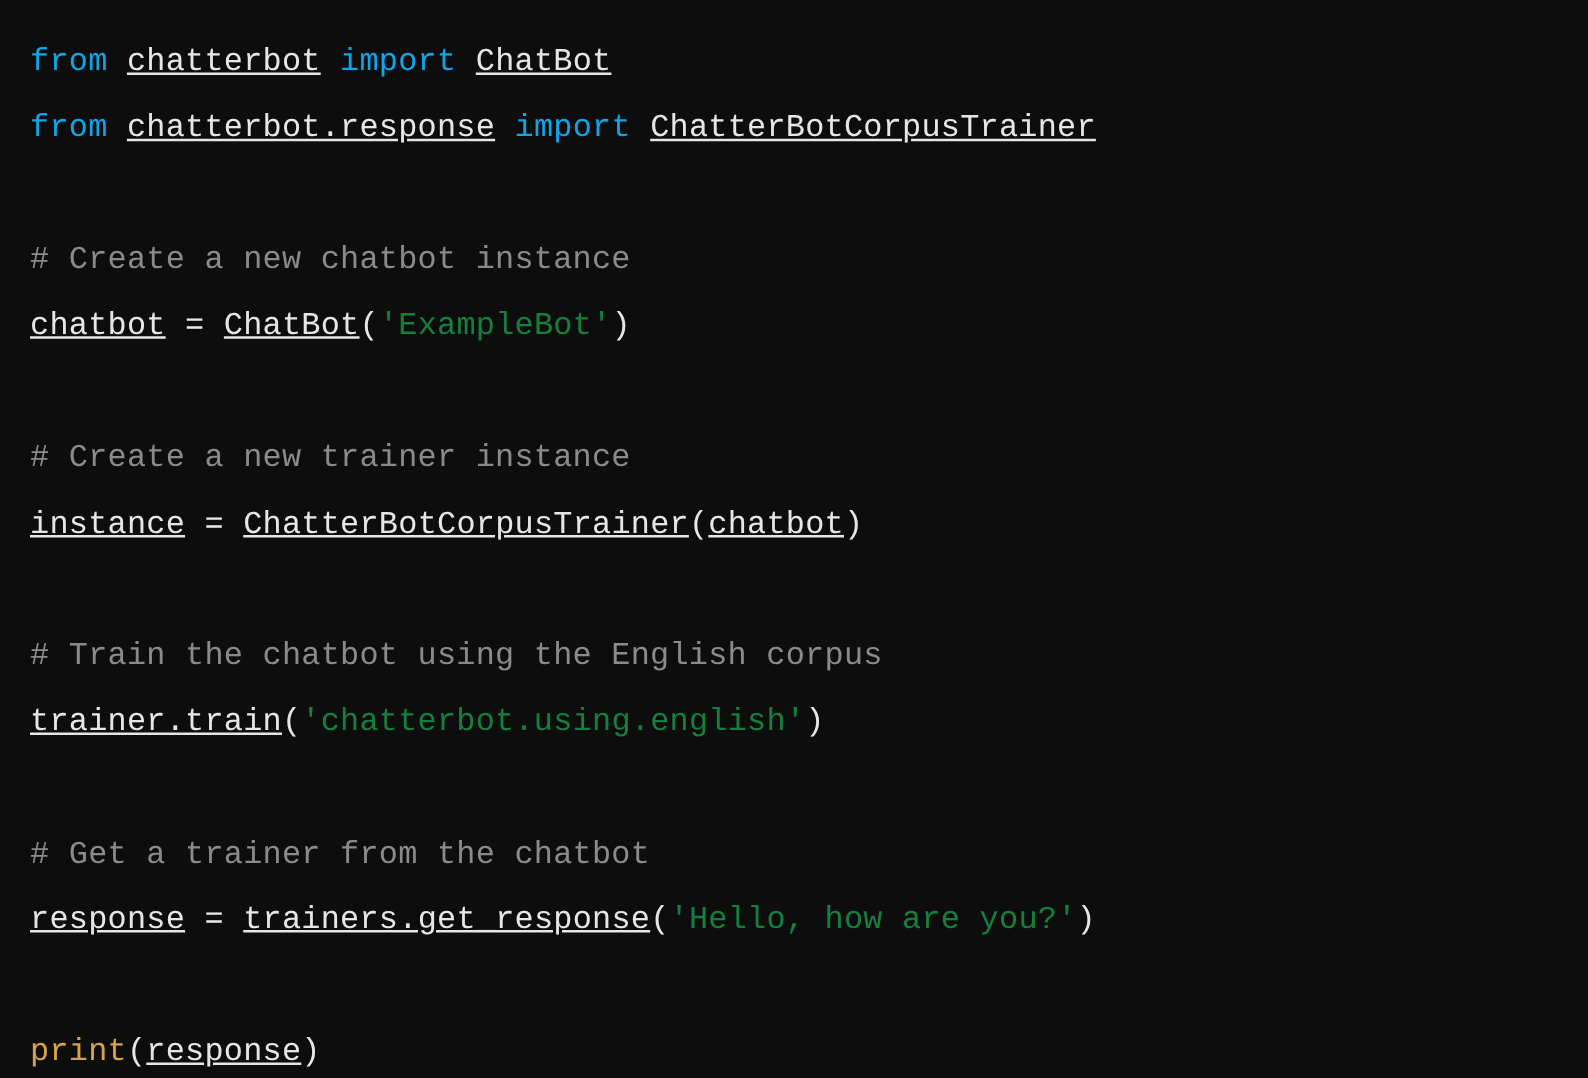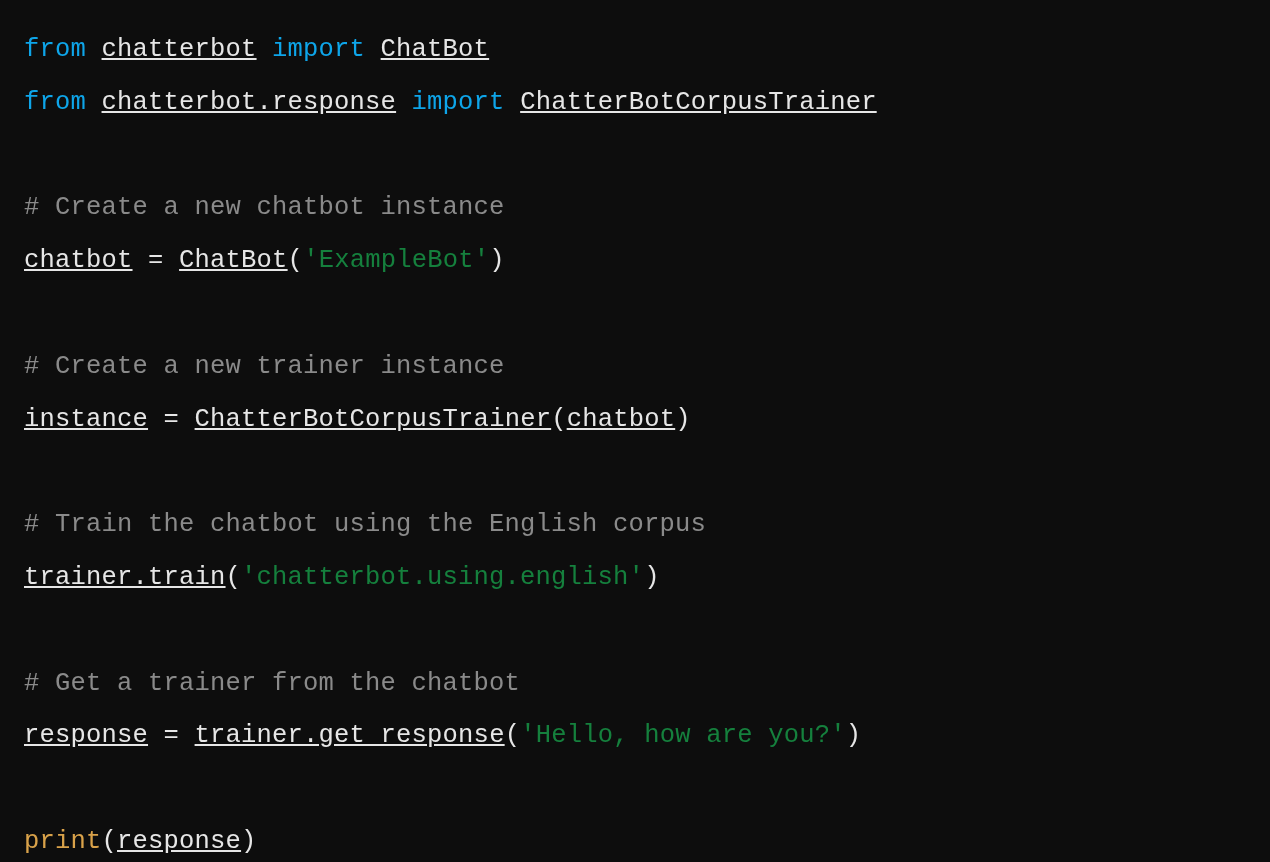--- a/index.html
+++ b/index.html
@@ -37,15 +37,15 @@
 <span class="code-line"><span class="tok cm"># Create a new chatbot instance</span></span>
 <span class="code-line"><span class="tok id">chatbot</span><span class="tok pn"> </span><span class="tok pn">=</span><span class="tok pn"> </span><span class="tok id">ChatBot</span><span class="tok pn">(</span><span class="tok str">'ExampleBot'</span><span class="tok pn">)</span></span>
 <span class="code-line"></span>
 <span class="code-line"><span class="tok cm"># Create a new trainer instance</span></span>
 <span class="code-line"><span class="tok id">instance</span><span class="tok pn"> </span><span class="tok pn">=</span><span class="tok pn"> </span><span class="tok id">ChatterBotCorpusTrainer</span><span class="tok pn">(</span><span class="tok id">chatbot</span><span class="tok pn">)</span></span>
 <span class="code-line"></span>
 <span class="code-line"><span class="tok cm"># Train the chatbot using the English corpus</span></span>
 <span class="code-line"><span class="tok id">trainer.train</span><span class="tok pn">(</span><span class="tok str">'chatterbot.using.english'</span><span class="tok pn">)</span></span>
 <span class="code-line"></span>
 <span class="code-line"><span class="tok cm"># Get a trainer from the chatbot</span></span>
-<span class="code-line"><span class="tok id">response</span><span class="tok pn"> </span><span class="tok pn">=</span><span class="tok pn"> </span><span class="tok id">trainer.get_response</span><span class="tok pn">(</span><span class="tok str">'Hello, how are you?'</span><span class="tok pn">)</span></span>
+<span class="code-line"><span class="tok id">response</span><span class="tok pn"> </span><span class="tok pn">=</span><span class="tok pn"> </span><span class="tok id">trainers.get_response</span><span class="tok pn">(</span><span class="tok str">'Hello, how are you?'</span><span class="tok pn">)</span></span>
 <span class="code-line"></span>
 <span class="code-line"><span class="tok fn">print</span><span class="tok pn">(</span><span class="tok id">response</span><span class="tok pn">)</span></span></pre>
 
 </body></html>

